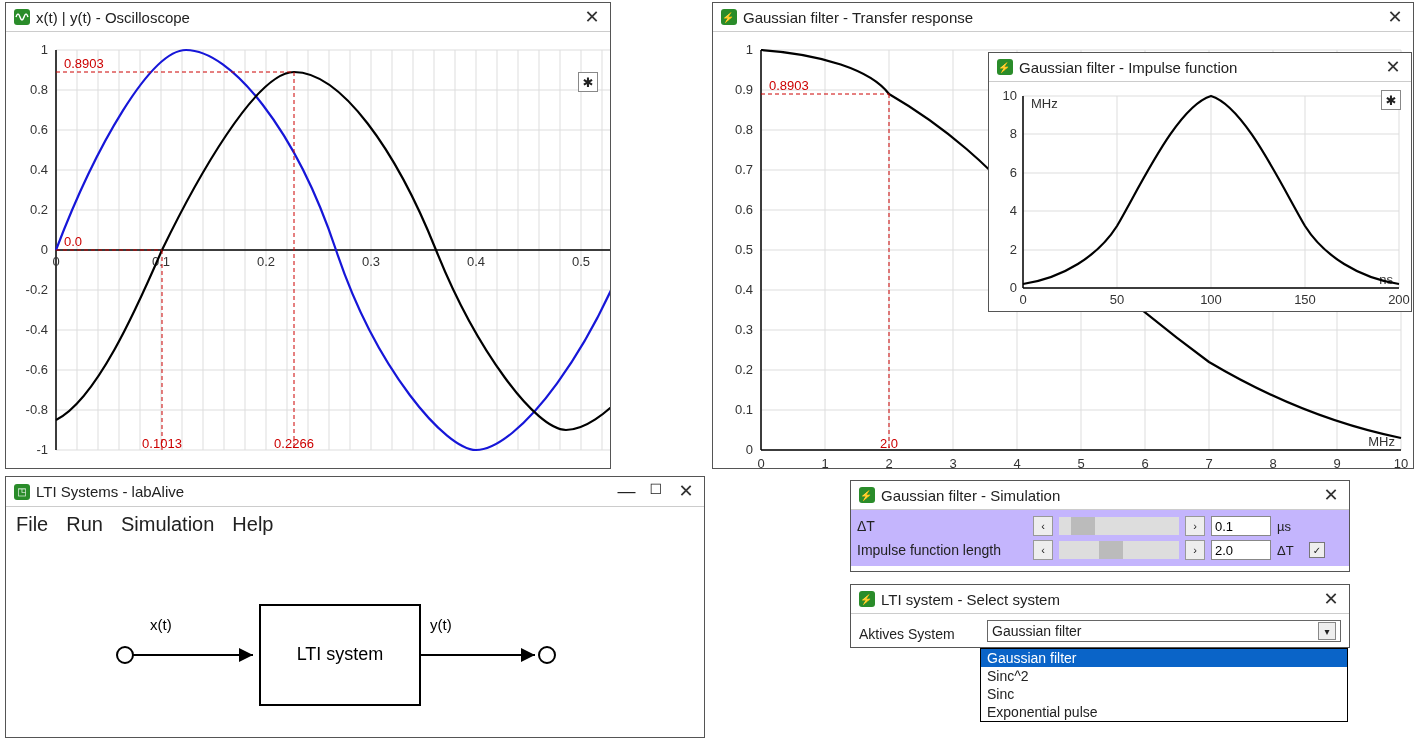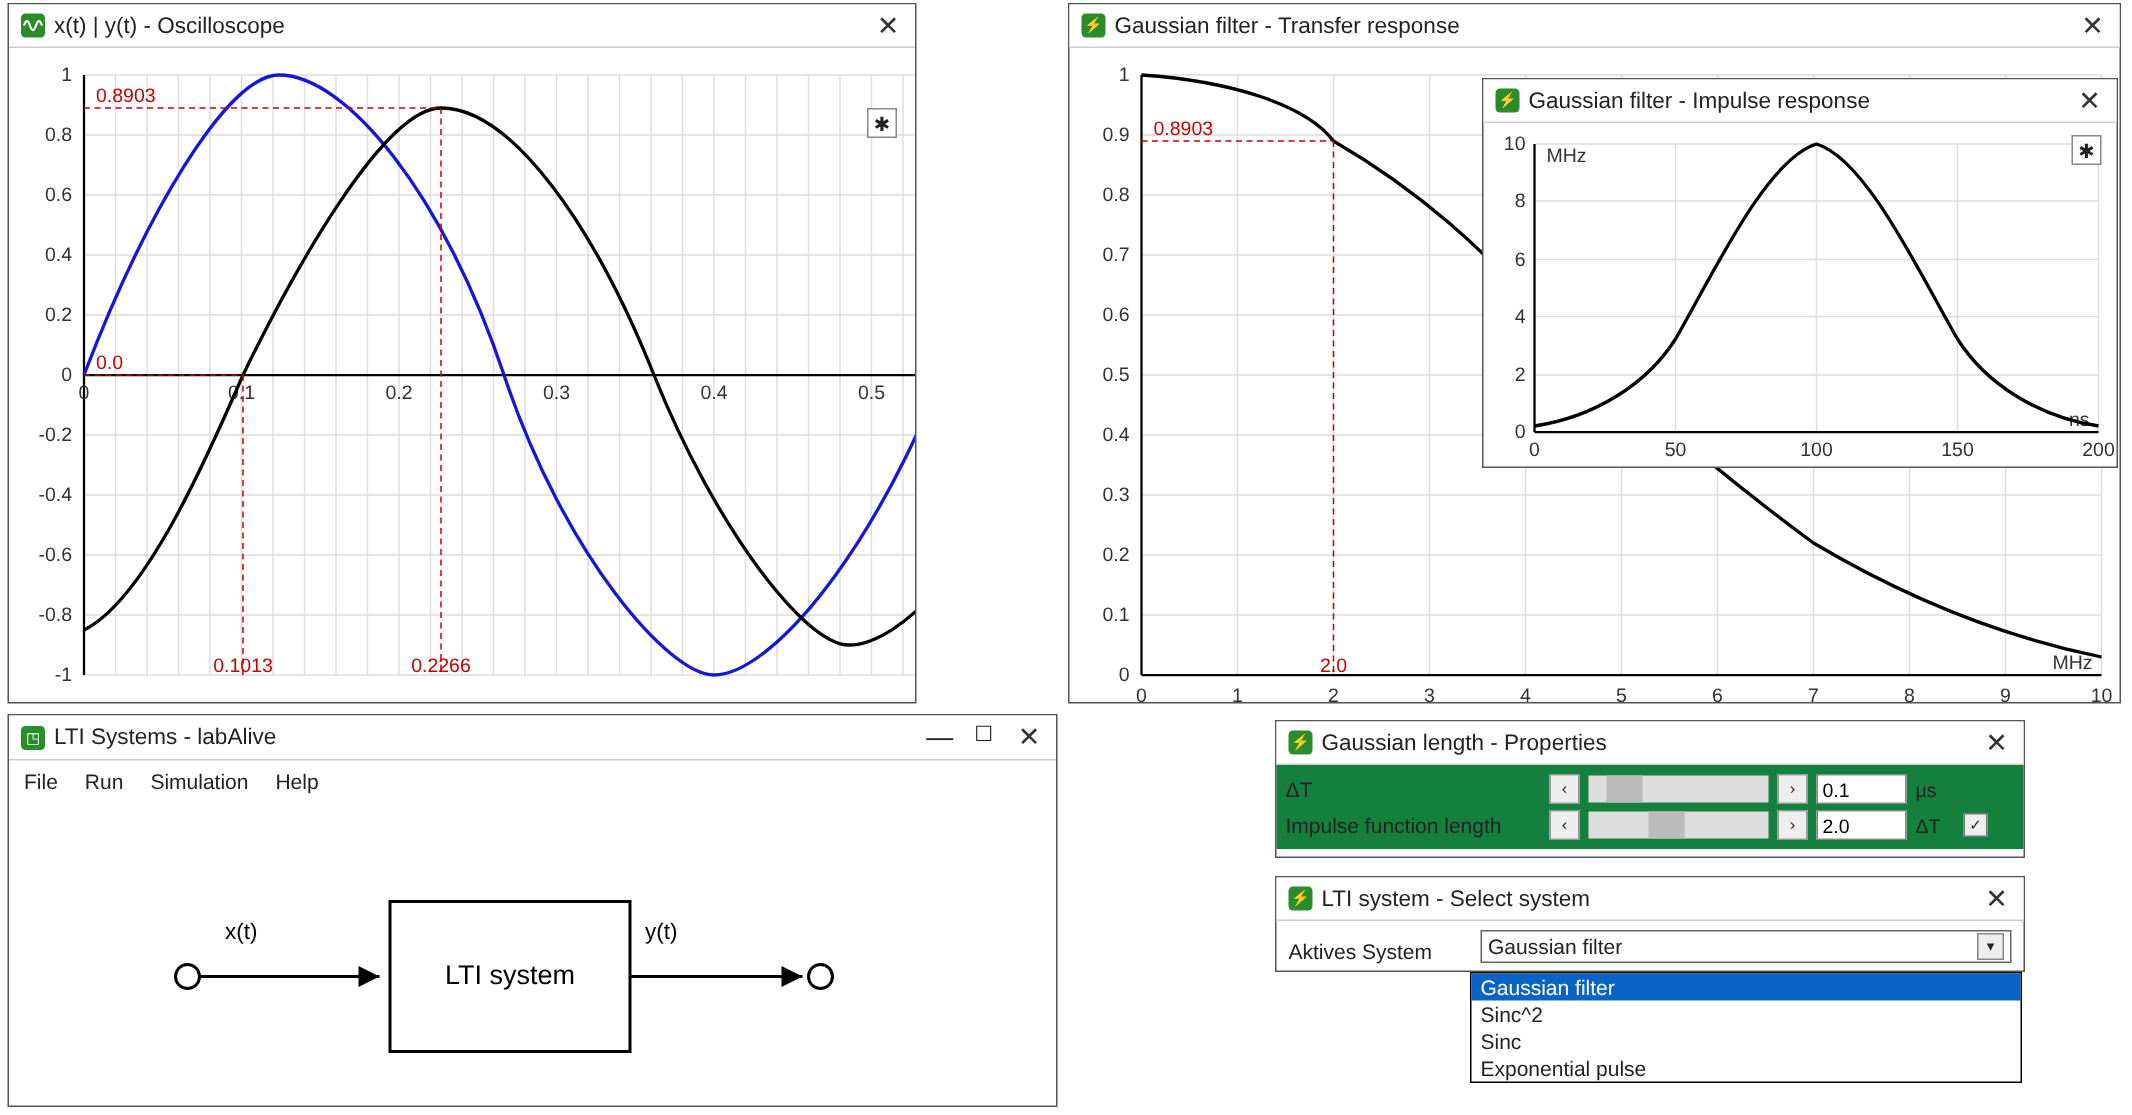--- a/index.html
+++ b/index.html
@@ -69,32 +69,32 @@
     font-size: 13px;
     cursor: default;
   }
 
   
   .win-controls { display:flex; gap:14px; margin-left:auto; }
   .menu-bar {
     display: flex;
     gap: 18px;
     padding: 6px 10px;
-    font-size: 14px;
+    font-size: 20px;
   }
   .diagram {
     flex:1;
     display:flex;
     align-items:center;
     justify-content:center;
     text-decoration:underline;
   }
 
   
-  .prop-body { padding: 4px 6px; background:#15803d; }
+  .prop-body { padding: 4px 6px; background:#c4b5fd; }
   .prop-row {
     display:flex;
     align-items:center;
     gap:6px;
     padding:2px 0;
     font-size:14px;
   }
   .prop-label { width:170px; }
   .arrow-btn {
     width:20px; height:20px;
@@ -332,21 +332,21 @@
         <text class="marker-text" x="8" y="40">0.8903</text>
         <text class="marker-text" x="128" y="398" text-anchor="middle">2.0</text>
       </g>
     </svg>
   </div>
 </div>
 
 <div class="window" style="left:988px; top:52px; width:424px; height:260px;">
   <div class="titlebar">
     <span class="win-icon green-icon">⚡</span>
-    <span class="title-text">Gaussian filter - Impulse response</span>
+    <span class="title-text">Gaussian filter - Impulse function</span>
     <span class="close-x">✕</span>
   </div>
   <div class="plot-area">
     <svg width="422" height="230" viewBox="0 0 422 230">
       <g transform="translate(34,14)">
 
         <g class="grid">
           <line x1="0" y1="0" x2="376" y2="0"></line>
           <line x1="0" y1="38" x2="376" y2="38"></line>
           <line x1="0" y1="77" x2="376" y2="77"></line>
@@ -411,21 +411,21 @@
       <polygon points="440,95 426,88 426,102" fill="#000"></polygon>
       <text x="335" y="70" font-size="15">y(t)</text>
       <circle cx="452" cy="95" r="8" fill="#fff" stroke="#000" stroke-width="2"></circle>
     </svg>
   </div>
 </div>
 
 <div class="window" style="left:850px; top:480px; width:500px; height:92px;">
   <div class="titlebar">
     <span class="win-icon green-icon">⚡</span>
-    <span class="title-text">Gaussian length - Properties</span>
+    <span class="title-text">Gaussian filter - Simulation</span>
     <span class="close-x">✕</span>
   </div>
   <div class="prop-body">
     <div class="prop-row">
       <span class="prop-label">ΔT</span>
       <span class="arrow-btn">‹</span>
       <span class="slider-track">
           <span class="slider-thumb" style="left:12px;"></span>
         </span>
       <span class="arrow-btn">›</span>

